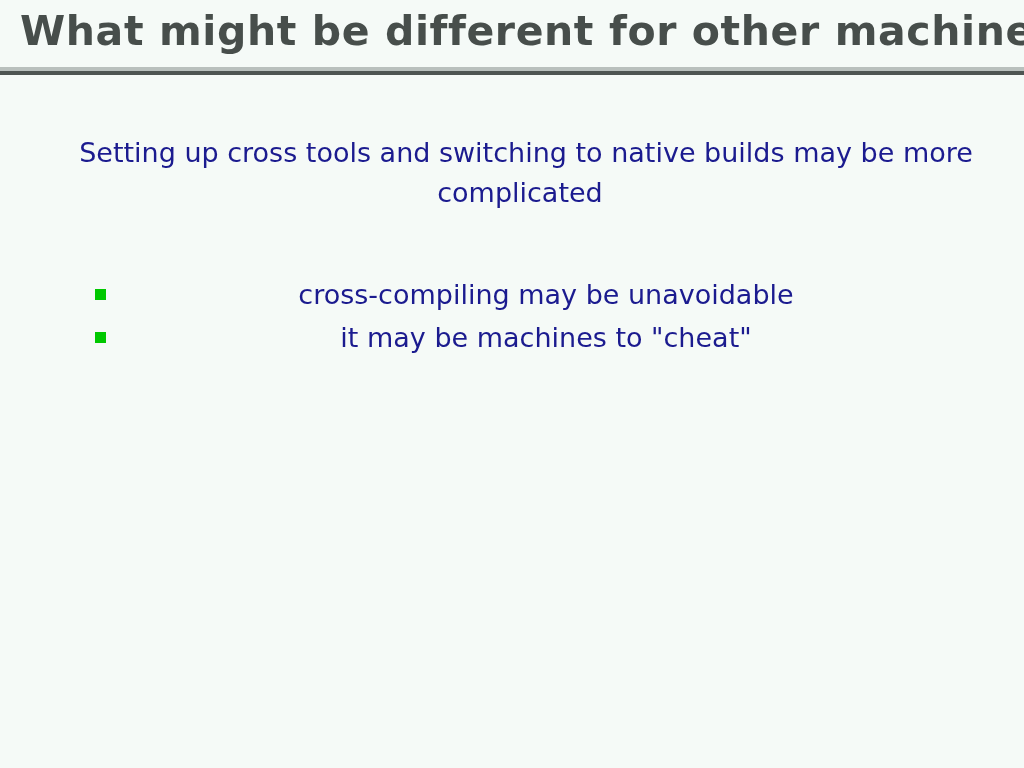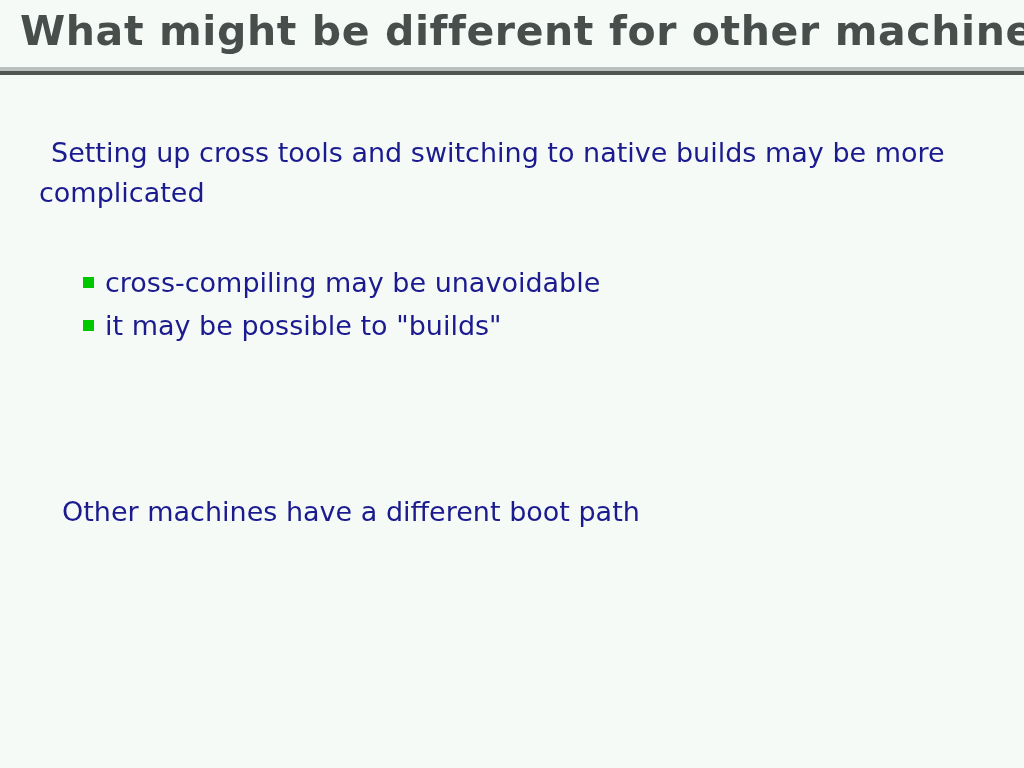--- a/index.html
+++ b/index.html
@@ -81,35 +81,37 @@
 
   .body-text {
     color: #1b1b8f;
     font-family: "DejaVu Sans", sans-serif;
     font-size: 27px;
     line-height: 40px;
   }
 
   #intro-paragraph {
     position: absolute;
-    left: 39px;
+    left: 60px;
     top: 58px;
     width: 920px;
     margin: 0;
     text-indent: 12px;
+    text-align: center;
   }
 
   #bullet-list {
     position: absolute;
     left: 83px;
     top: 186px;
     width: 880px;
-    margin: 0;
+    margin: 12px;
     padding: 0;
     list-style: none;
+    text-align: center;
   }
 
   #bullet-list li {
     position: relative;
     height: 43px;
     line-height: 43px;
     padding-left: 22px;
   }
 
   .bullet-marker {
@@ -153,20 +155,19 @@
 
     <p id="intro-paragraph" class="body-text">Setting up cross tools and switching to native builds may be more complicated</p>
 
     <ul id="bullet-list" class="body-text">
       <li>
         <span class="bullet-marker"></span>
         <span class="bullet-label">cross-compiling may be unavoidable</span>
       </li>
       <li>
         <span class="bullet-marker"></span>
-        <span class="bullet-label">it may be possible to "builds"</span>
+        <span class="bullet-label">it may be machines to "cheat"</span>
       </li>
     </ul>
 
-    <p id="closing-paragraph" class="body-text">Other machines have a different boot path</p>
 
   </div>
 </div>
 
 </body></html>

